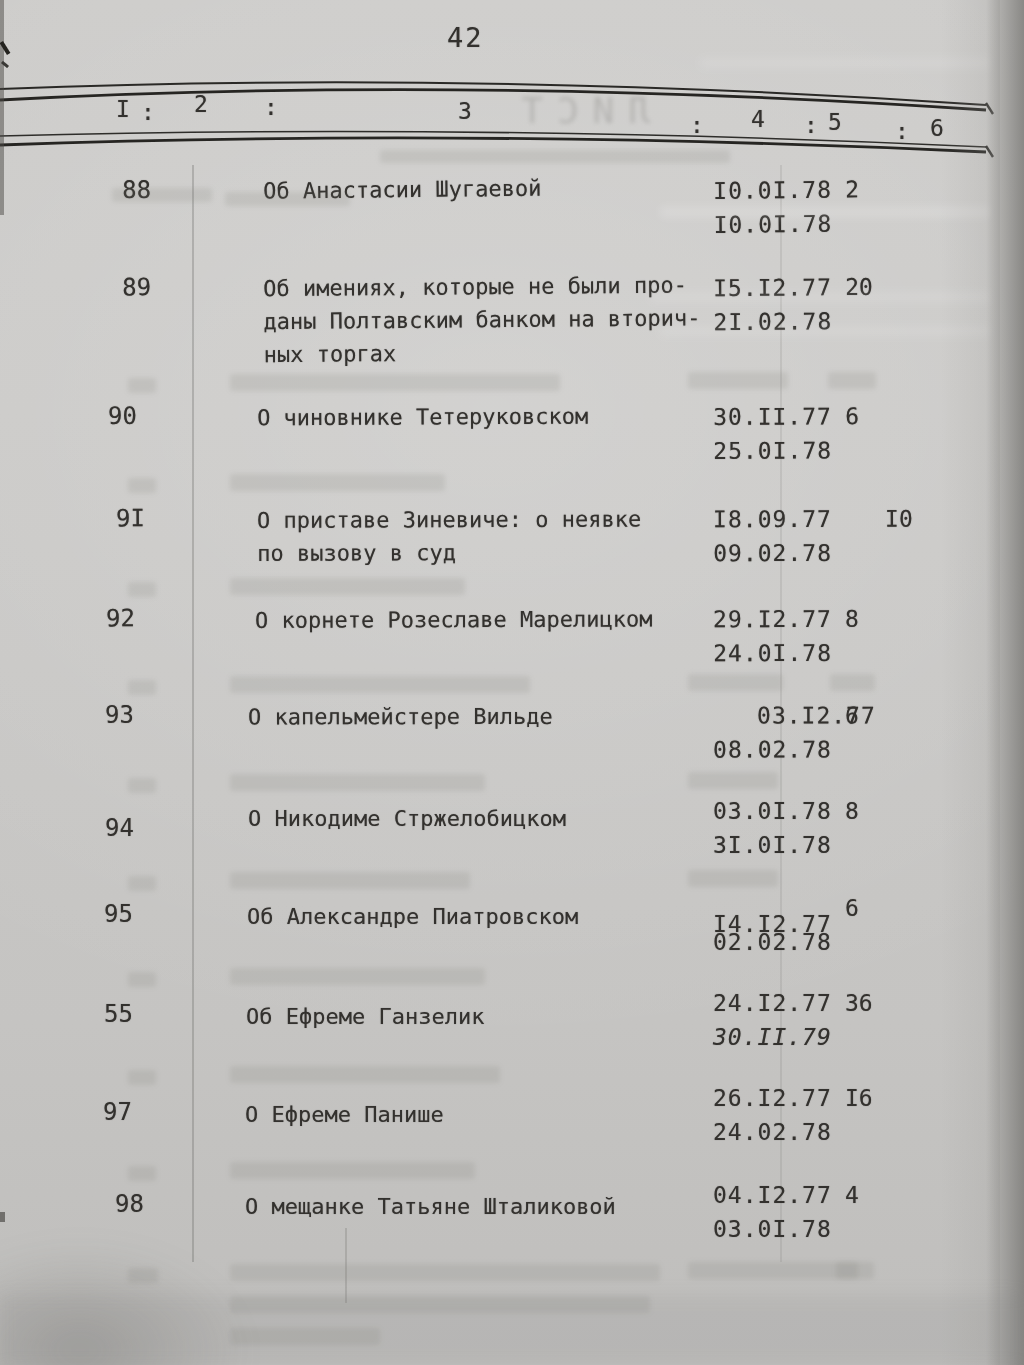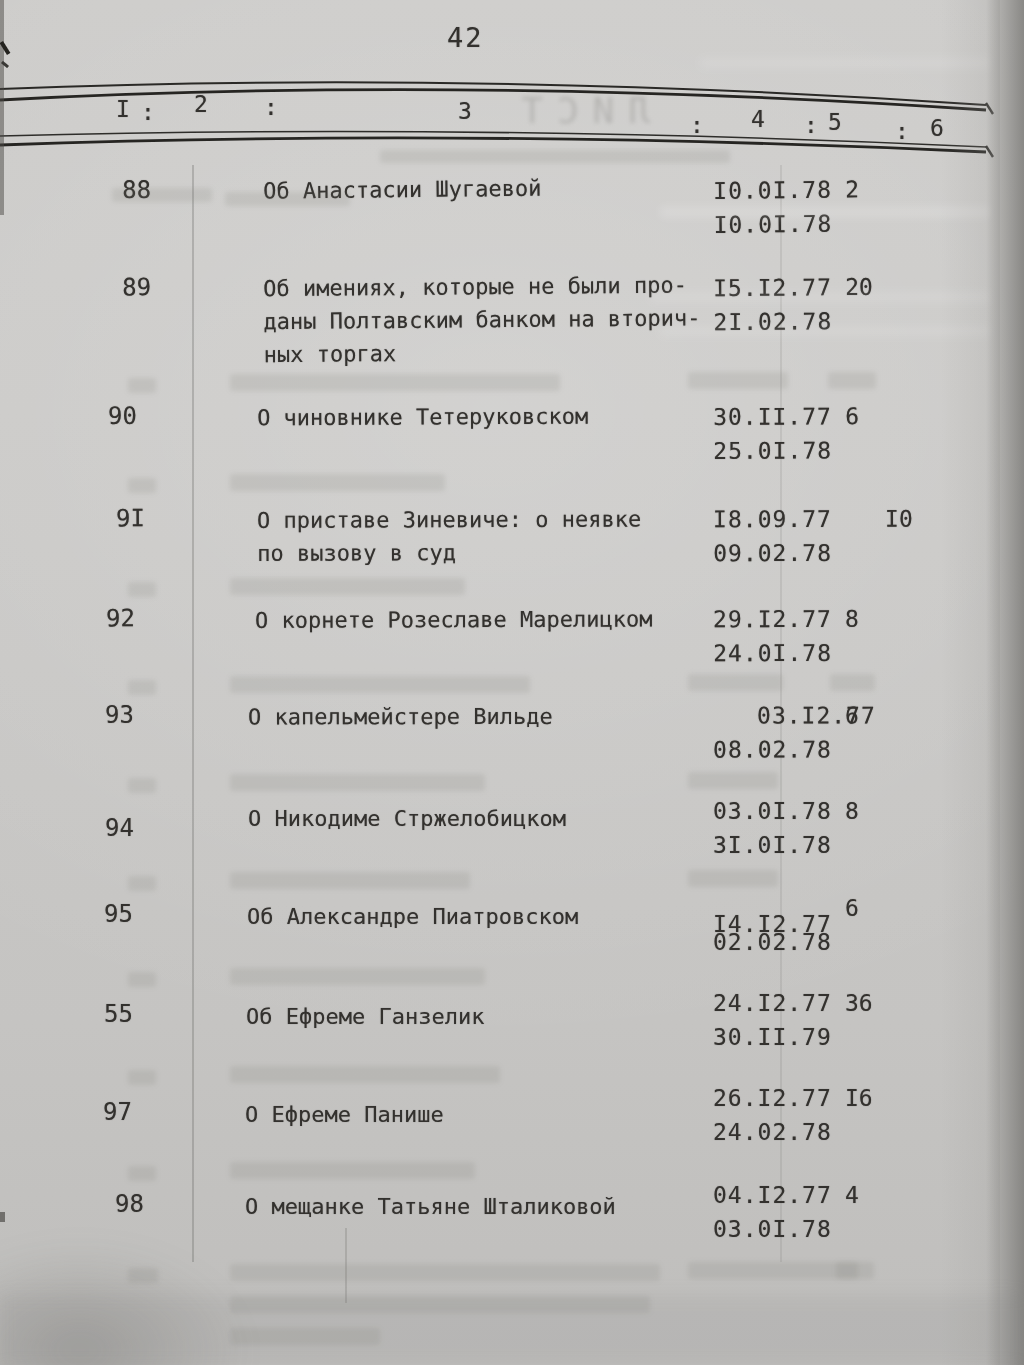--- a/index.html
+++ b/index.html
@@ -131,21 +131,21 @@
       </div>
       <div class="row" style="top: 900px; transform: rotate(0deg);">
         <span class="tw num" style="left: 104px; top: 0px;">95</span>
         <div class="tw title" style="left: 247px; top: 0px;"><div>Об Александре Пиатровском</div></div>
         <div class="tw dates" style="top: -5px;"><div style="top: 8px; margin-top: 8px;">I4.I2.77</div><div style="top: 34px;">02.02.78</div></div>
         <span class="tw sheets" style="top: -5px;">6</span>
       </div>
       <div class="row" style="top: 1000px; transform: rotate(0deg);">
         <span class="tw num" style="left: 104px; top: 0px;">55</span>
         <div class="tw title" style="left: 246px; top: 0px;"><div>Об Ефреме Ганзелик</div></div>
-        <div class="tw dates" style="top: -10px;"><div style="top: 0px;">24.I2.77</div><div style="top: 34px;">30.II.79</div></div>
+        <div class="tw dates" style="top: -10px;"><div style="top: 0px;">24.I2.77</div><div style="top: 34px; font-style: italic;">30.II.79</div></div>
         <span class="tw sheets" style="top: -10px;">36</span>
       </div>
       <div class="row" style="top: 1098px; transform: rotate(0deg);">
         <span class="tw num" style="left: 103px; top: 0px;">97</span>
         <div class="tw title" style="left: 245px; top: 0px;"><div>О Ефреме Панише</div></div>
         <div class="tw dates" style="top: -13px;"><div style="top: 0px;">26.I2.77</div><div style="top: 34px;">24.02.78</div></div>
         <span class="tw sheets" style="top: -13px;">I6</span>
       </div>
       <div class="row" style="top: 1190px; transform: rotate(0deg);">
         <span class="tw num" style="left: 115px; top: 0px;">98</span>

